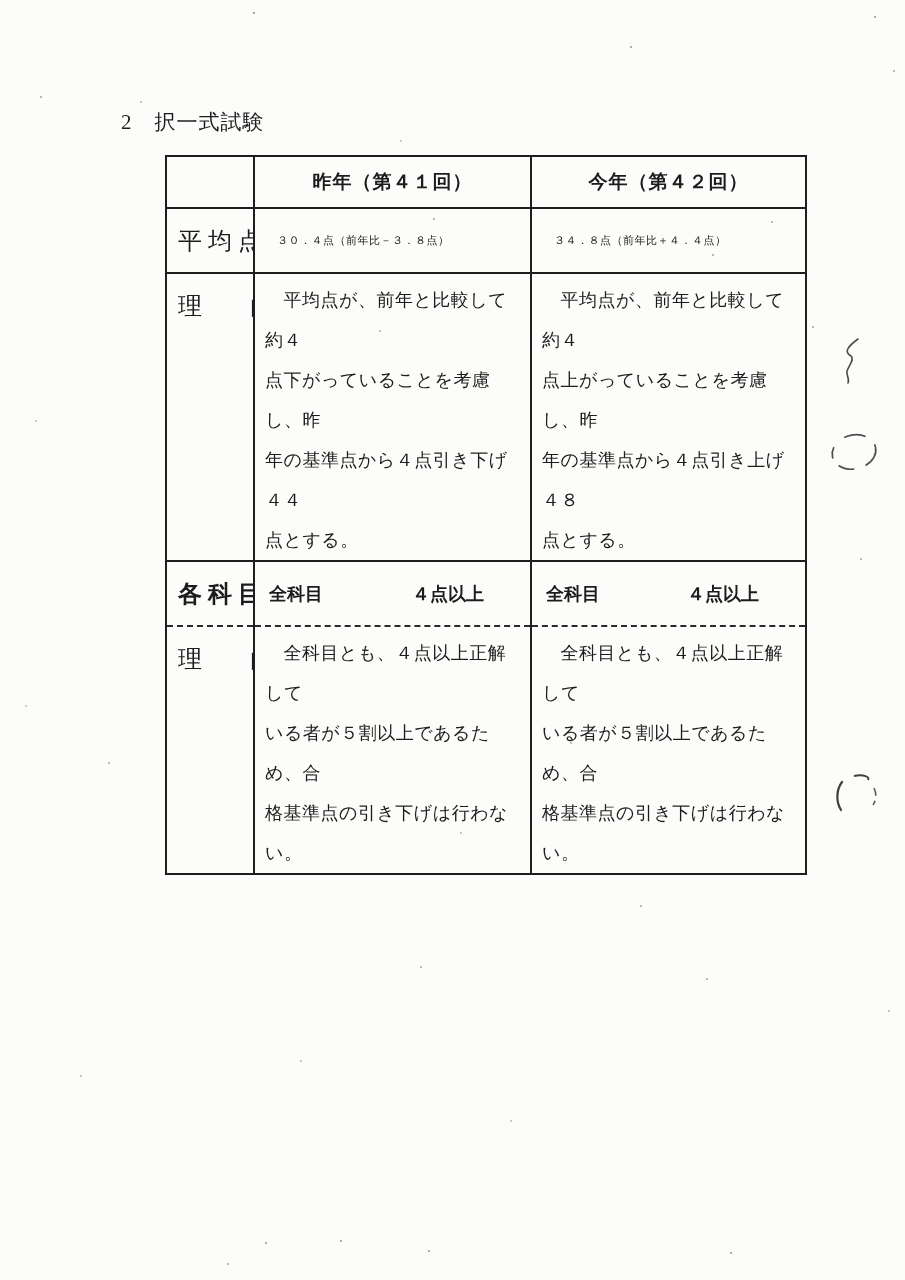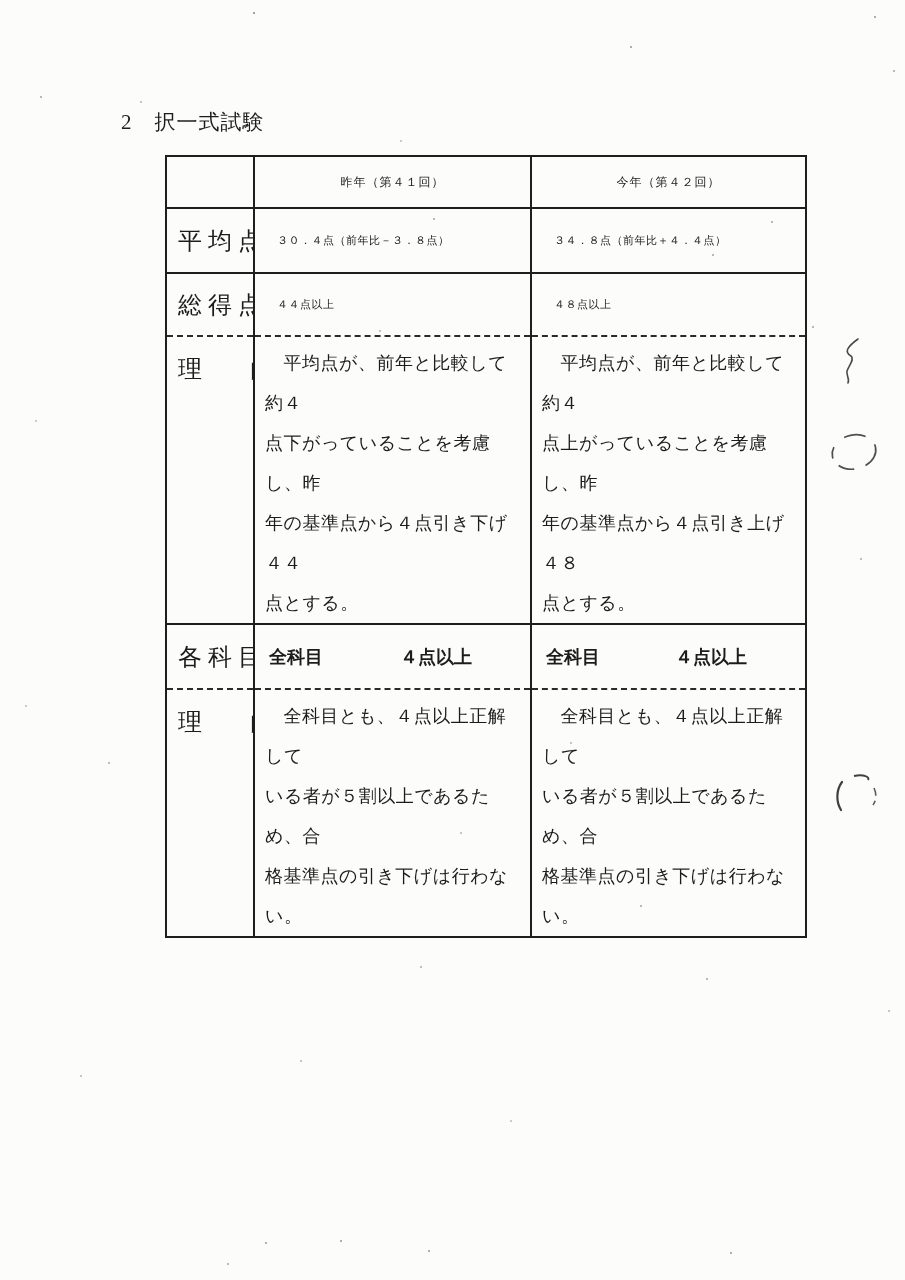--- a/index.html
+++ b/index.html
@@ -55,22 +55,23 @@
     vertical-align: middle;
     white-space: nowrap;
   }
   .label-top {
     vertical-align: top !important;
     padding-top: 16px !important;
   }
   .header-cell {
     text-align: center;
     vertical-align: middle;
-    font-size: 12px;
+    font-size: 19px;
     letter-spacing: 1px;
+    font-weight: bold;
   }
   .value-cell {
     font-size: 11px;
     vertical-align: middle;
     padding-left: 22px !important;
     white-space: nowrap;
     letter-spacing: 0.5px;
   }
   .reason-cell {
     font-size: 18px;
@@ -81,24 +82,24 @@
     letter-spacing: 0.5px;
   }
   .subject-cell {
     vertical-align: middle;
     font-size: 18px;
     font-weight: bold;
   }
   .subject-flex {
     display: flex;
     justify-content: space-between;
-    padding: 0 58px 0 14px;
+    padding: 0 46px 0 14px;
   }
   .bold-label {
-    font-weight: normal;
+    font-weight: bold;
   }
   
   .artifact {
     position: absolute;
   }
   .speckles {
     position: absolute;
     left: 0; top: 0;
     width: 2px; height: 2px;
     background: transparent;
@@ -156,25 +157,20 @@
         <td class="header-cell">昨年（第４１回）</td>
         <td class="header-cell">今年（第４２回）</td>
       </tr>
 
       <tr style="height:65px">
         <td class="label-cell">平 均 点</td>
         <td class="value-cell">３０．４点（前年比－３．８点）</td>
         <td class="value-cell">３４．８点（前年比＋４．４点）</td>
       </tr>
 
-      <tr style="height:63px" class="dashed">
-        <td class="label-cell">総 得 点</td>
-        <td class="value-cell">４４点以上</td>
-        <td class="value-cell">４８点以上</td>
-      </tr>
 
       <tr style="height:165px">
         <td class="label-cell label-top">理　　由</td>
         <td class="reason-cell">　平均点が、前年と比較して約４
 点下がっていることを考慮し、昨
 年の基準点から４点引き下げ４４
 点とする。</td>
         <td class="reason-cell">　平均点が、前年と比較して約４
 点上がっていることを考慮し、昨
 年の基準点から４点引き上げ４８

